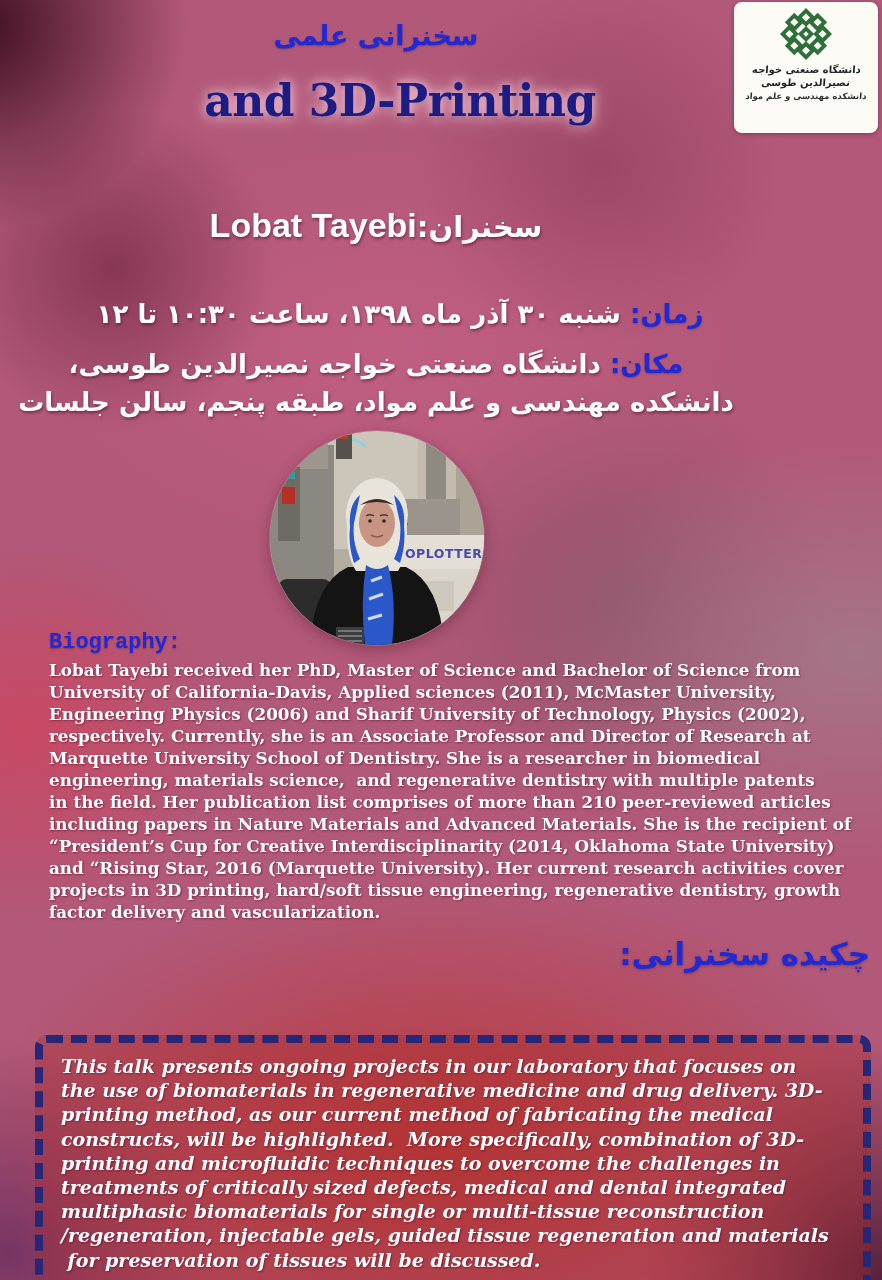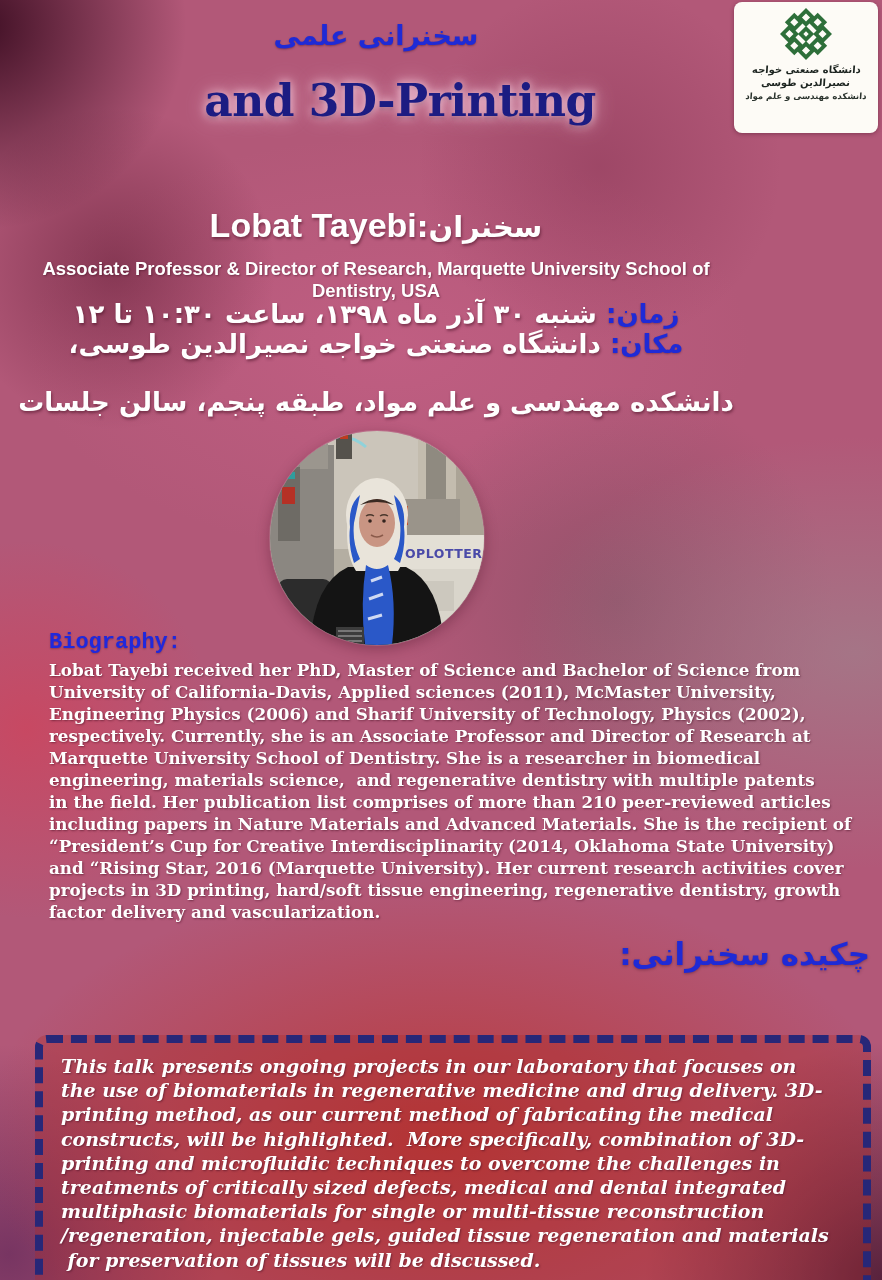--- a/index.html
+++ b/index.html
@@ -72,22 +72,22 @@
     font-family:"Liberation Sans",sans-serif;
     font-size:18.5px;font-weight:700;color:#ffffff;
     text-shadow:1px 1px 2px rgba(70,15,35,.5);
   }
 
   
   .fa-line{
     direction:rtl;font-weight:700;font-size:26px;color:#ffffff;
     text-shadow:1px 2px 3px rgba(70,15,35,.55);
   }
-  .time-line{top:299px;}
-  .loc-line1{top:329px;}
+  .time-line{top:299px;padding-left:24px;}
+  .loc-line1{top:349px;}
   .loc-line2{top:387px;}
   .blue-lbl{color:#1f2ad6;text-shadow:0 1px 2px rgba(40,0,20,.3);}
 
   
   .photo{
     left:270px;top:431px;width:214px;height:214px;
     border-radius:50%;overflow:hidden;
     box-shadow:0 0 0 1px rgba(255,255,255,.15),0 4px 14px rgba(60,10,30,.35);
   }
 
@@ -151,21 +151,20 @@
     <div class="logo-fac">دانشکده مهندسی و علم مواد</div>
   </div>
 
   <div class="abs main-title">
     <div>and 3D-Printing</div>
   </div>
 
   <div class="abs center speaker-line">
     <span class="speaker-label">سخنران:</span><span class="speaker-name">Lobat Tayebi</span>
   </div>
-  <div class="abs center affiliation">Associate Professor &amp; Director of Research, Marquette University School of Dentistry, USA</div>
 
   <div class="abs center fa-line time-line">
     <span class="blue-lbl">زمان:</span>
     <span>شنبه ۳۰ آذر ماه ۱۳۹۸، ساعت ۱۰:۳۰ تا ۱۲</span>
   </div>
   <div class="abs center fa-line loc-line1">
     <span class="blue-lbl">مکان:</span>
     <span>دانشگاه صنعتی خواجه نصیرالدین طوسی،</span>
   </div>
   <div class="abs center fa-line loc-line2">دانشکده مهندسی و علم مواد، طبقه پنجم، سالن جلسات</div>

